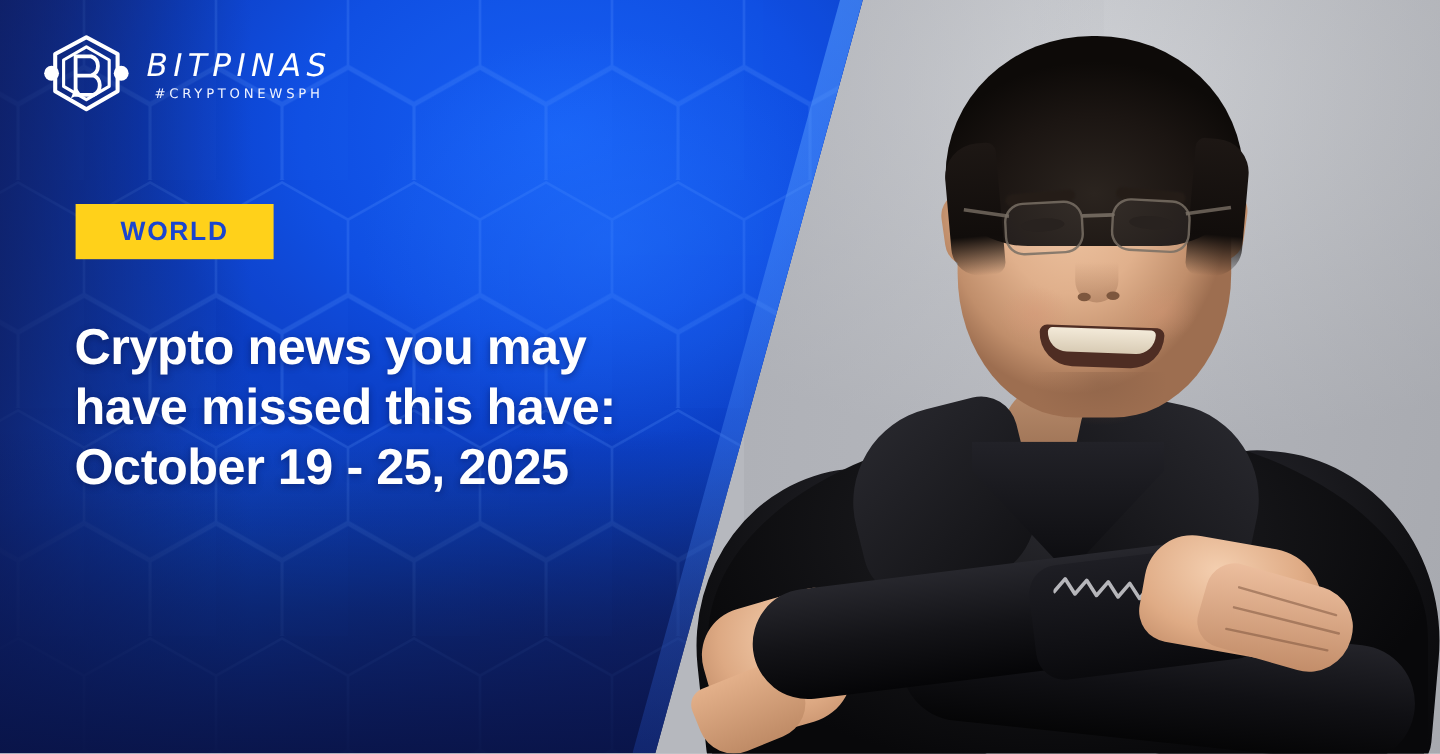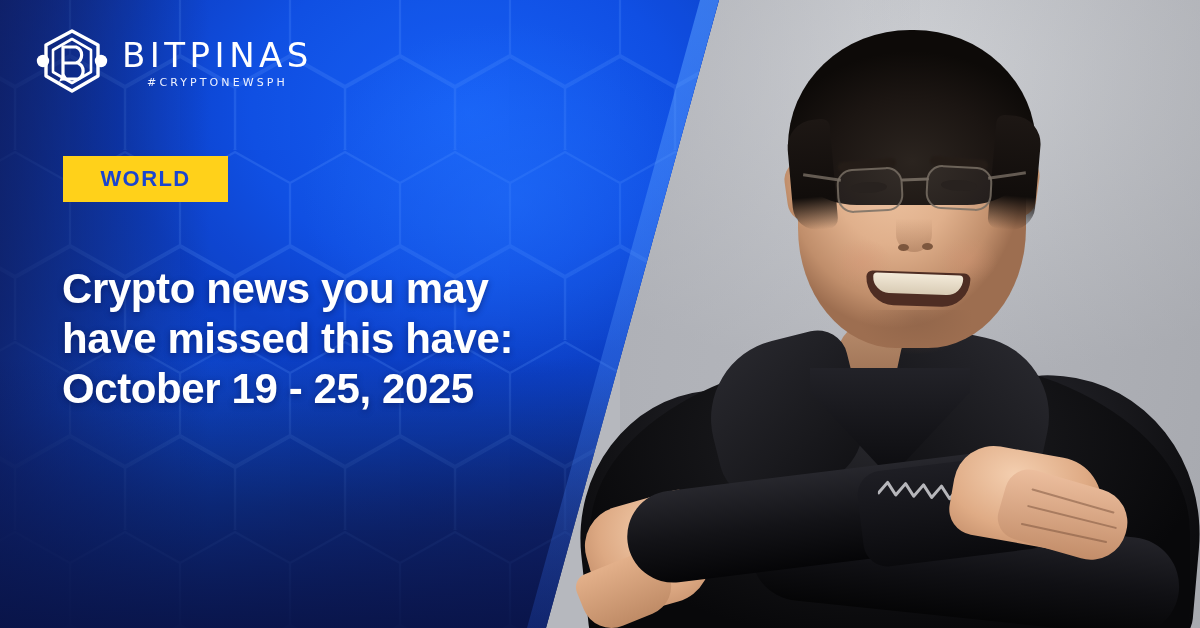--- a/index.html
+++ b/index.html
@@ -220,33 +220,34 @@
     position:absolute; top:0; left:0; width:730px; height:628px;
     clip-path:polygon(700px 0, 719px 0, 546px 628px, 527px 628px);
     background:linear-gradient(180deg, rgba(90,160,255,.55), rgba(40,90,220,.25));
   }
 
   
   #logo { position:absolute; left:36px; top:26px; display:flex; align-items:center; gap:14px; }
   #logo-mark { width:72px; height:72px; flex:none; }
   #logo-text { display:flex; flex-direction:column; align-items:center; padding-top:2px; }
   #brand-name {
-    color:#fff; font-size:34px; font-weight:400;
+    color:#fff; font-size:26px; font-weight:400;
     letter-spacing:4.5px; line-height:1;
     font-family:"DejaVu Sans", sans-serif;
+    font-style:italic;
   }
   #brand-tag {
     color:#eef2ff; font-size:11px; font-weight:400;
     letter-spacing:3.1px; margin-top:5px; line-height:1;
     font-family:"DejaVu Sans", sans-serif;
   }
 
   
   #category-badge {
-    position:absolute; left:63px; top:156px;
+    position:absolute; left:63px; top:170px;
     width:165px; height:46px;
     background:#FFD11A;
     display:flex; align-items:center; justify-content:center;
   }
   #category-label {
     color:#1b45cf; font-size:22px; font-weight:bold;
     letter-spacing:1.4px;
   }
 
   

